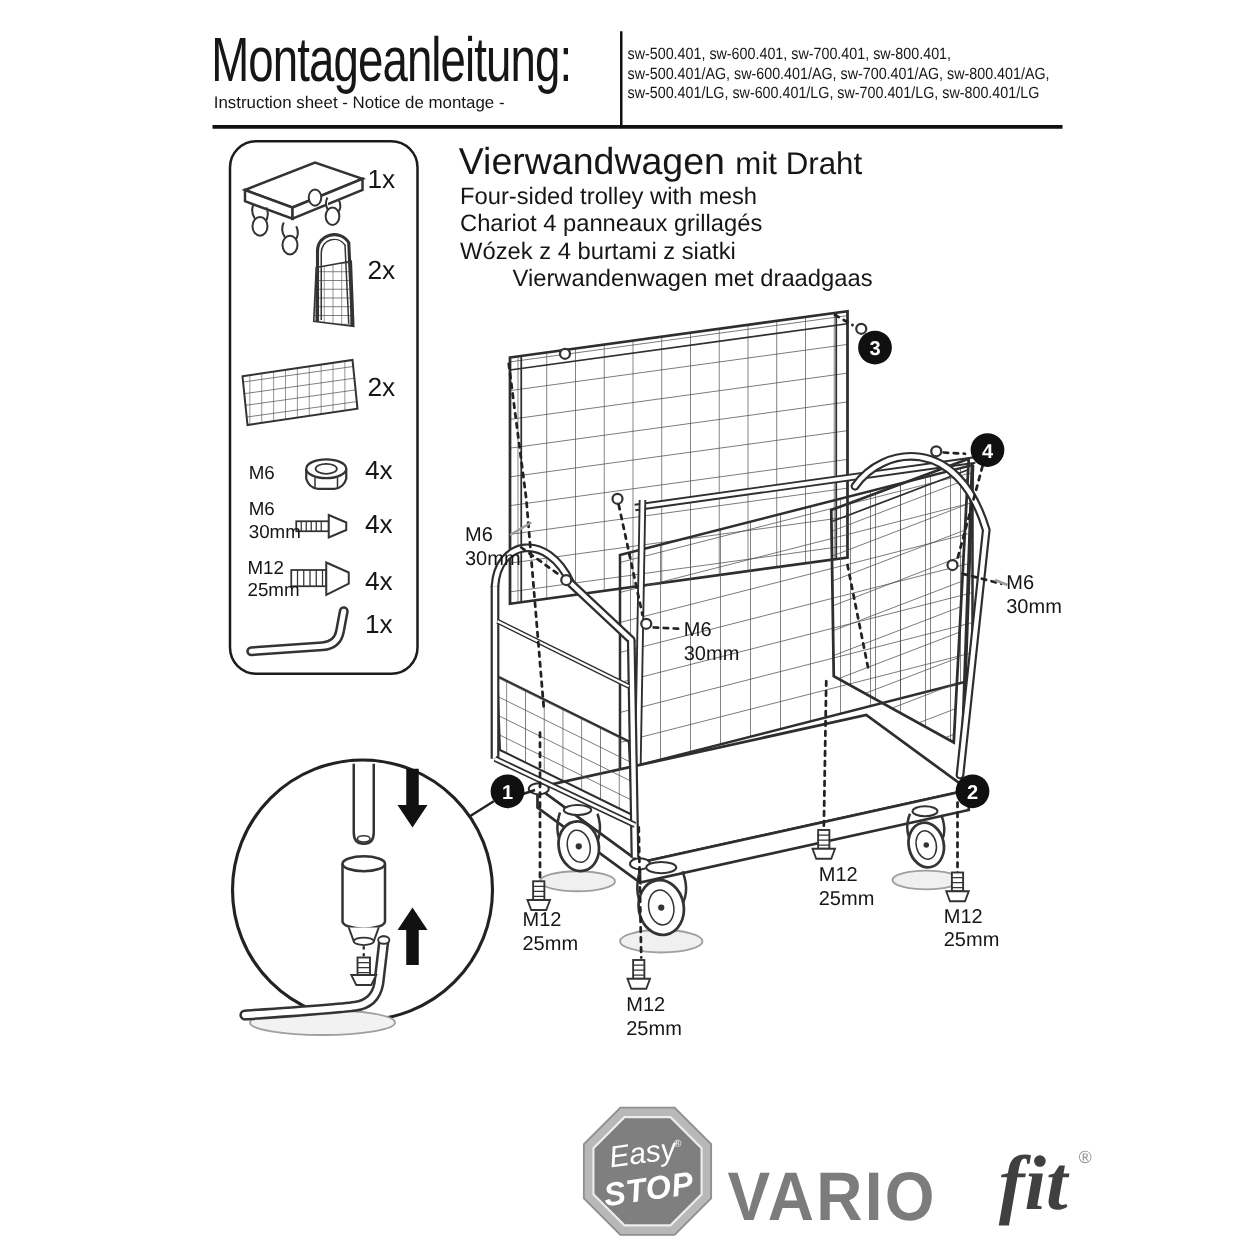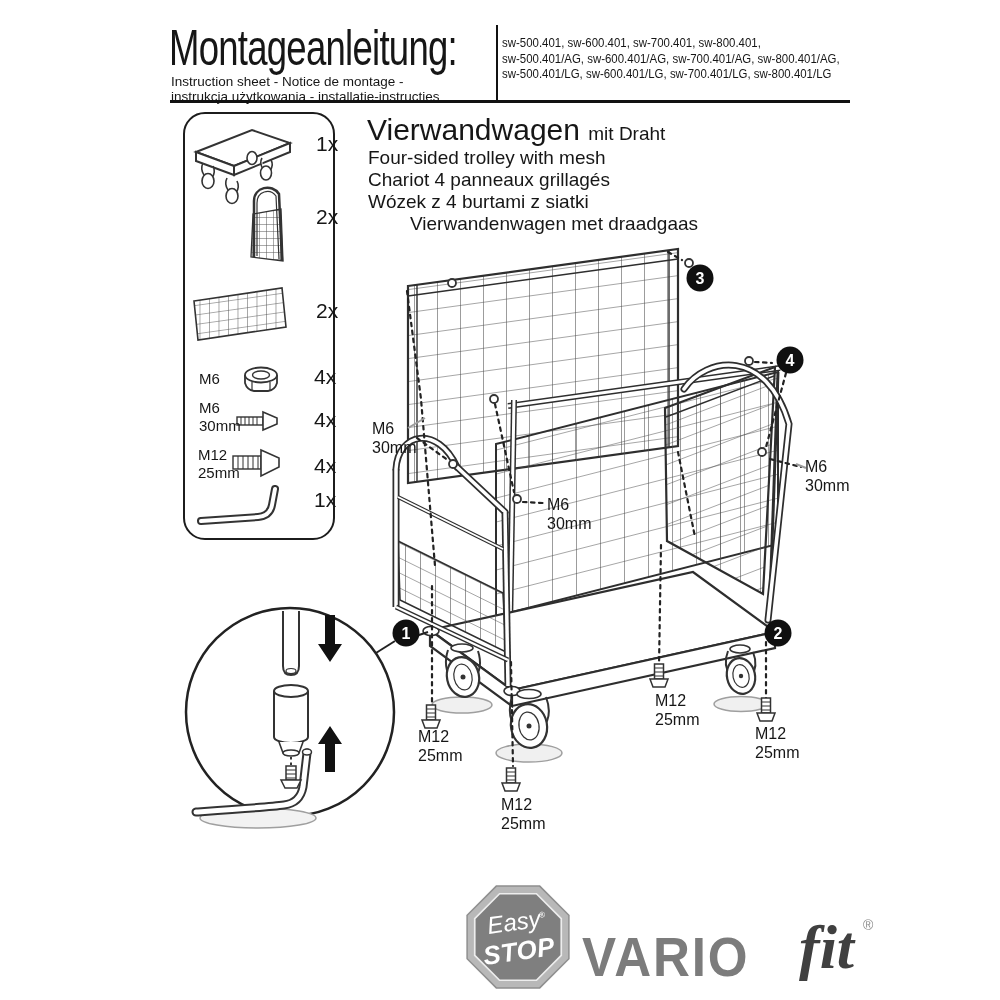--- a/index.html
+++ b/index.html
@@ -9,44 +9,43 @@
   
   .h-title{left:169px;top:22px;font-size:50px;line-height:52px;white-space:nowrap;
            transform:scaleX(.73);transform-origin:left top;letter-spacing:-1px;}
   .h-sub{left:171px;font-size:13.5px;line-height:15px;white-space:nowrap;}
   .h-div{left:496px;top:25px;width:2px;height:76px;background:#111;}
   .h-models{left:502px;top:35px;font-size:13px;line-height:15.5px;white-space:nowrap;
             transform:scaleX(.88);transform-origin:left top;}
   .h-rule{left:170px;top:100px;width:680px;height:2.5px;background:#111;}
   
   .sb-box{left:183px;top:112px;width:148px;height:424px;border:2.5px solid #1c1c1c;border-radius:22px;}
-  .sb-qty{font-size:21px;line-height:22px;margin-left:22px;}
+  .sb-qty{font-size:21px;line-height:22px;}
   .sb-lab{font-size:15px;line-height:18px;}
   
   .p-title{left:367px;top:114px;font-size:30px;line-height:32px;white-space:nowrap;}
-  .p-suffix{font-size:19px;}
+  .p-suffix{font-size:25px;}
   .p-sub{left:368px;font-size:19px;line-height:21px;white-space:nowrap;}
   
   .dl{font-size:16px;line-height:19px;white-space:nowrap;}
   
   .brand{left:578px;top:885px;width:300px;height:80px;margin-top:24px;}
   .brand .vario{position:absolute;left:4px;top:16px;font-size:55px;font-weight:700;
                 color:#7c7c7c;letter-spacing:2px;transform:scaleX(.93);transform-origin:left top;}
   .brand .fit{position:absolute;left:221px;top:3px;font-family:"Liberation Serif",serif;
               font-style:italic;font-weight:700;font-size:62px;color:#404040;}
   .brand .reg{position:absolute;left:285px;top:8px;font-size:14px;color:#8a8a8a;}
 </style>
 </head>
 <body>
 
 <div class="sheet">
 
   <div class="abs h-title">Montageanleitung:</div>
   <div class="abs h-sub" style="top:74px;">Instruction sheet - Notice de montage  -</div>
-  <div class="abs h-sub" style="top:89px;">instrukcja użytkowania - installatie-instructies</div>
   <div class="abs h-div"></div>
   <div class="abs h-models">
     <div>sw-500.401, sw-600.401, sw-700.401, sw-800.401,</div>
     <div>sw-500.401/AG, sw-600.401/AG, sw-700.401/AG, sw-800.401/AG,</div>
     <div>sw-500.401/LG, sw-600.401/LG, sw-700.401/LG, sw-800.401/LG</div>
   </div>
   <div class="abs h-rule"></div>
 
   <div class="abs sb-box"></div>
 

